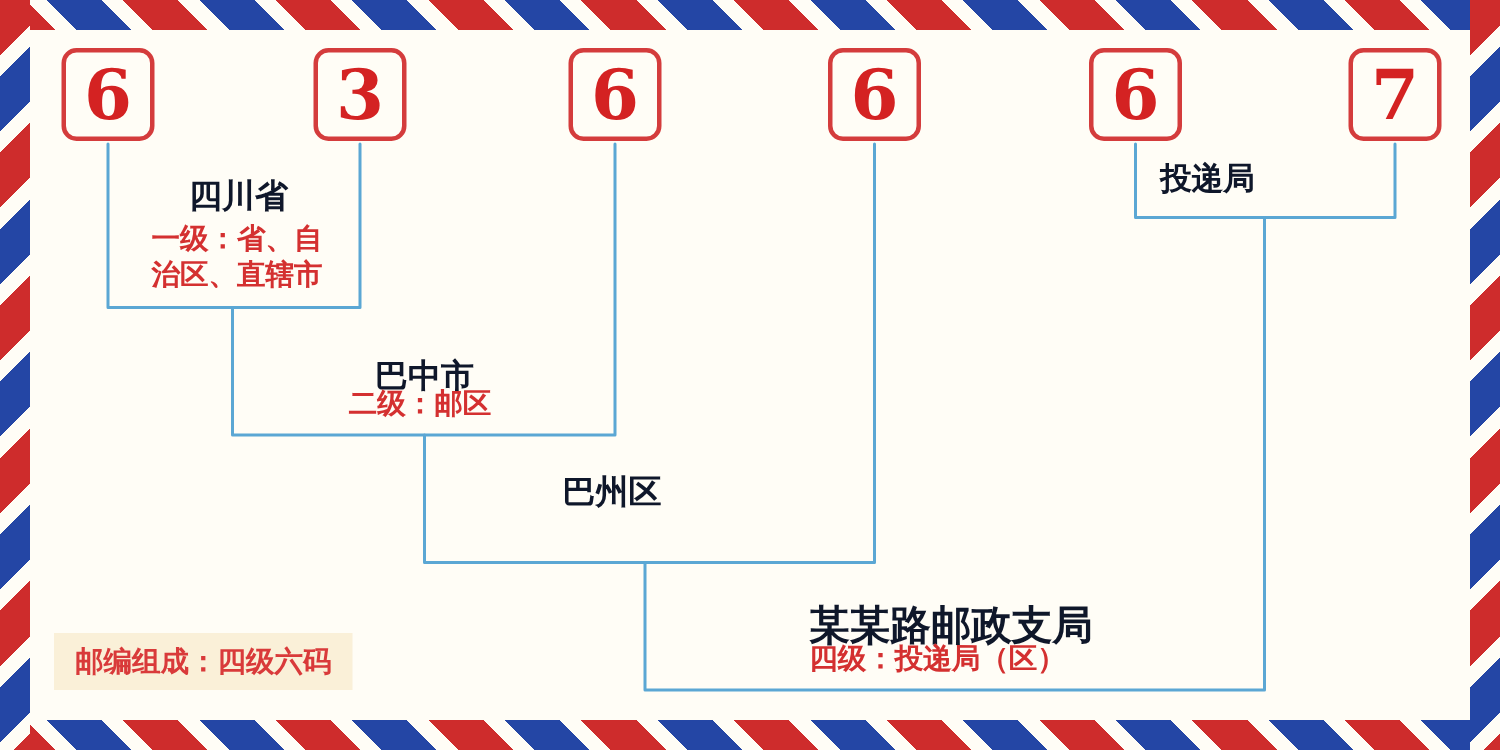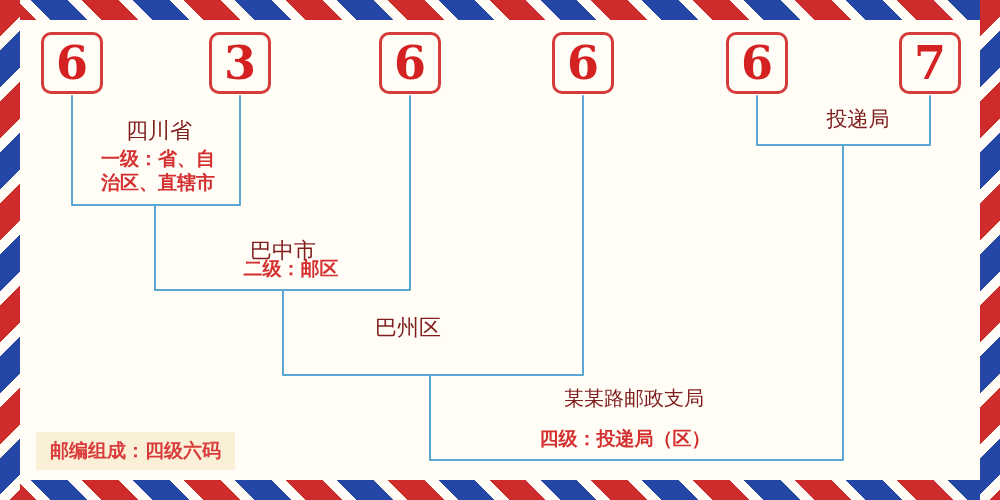--- a/index.html
+++ b/index.html
@@ -67,40 +67,40 @@
     font-family: "DejaVu Serif", serif;
     font-size: 46px;
     font-weight: 700;
     color: #d42222;
     line-height: 1;
   }
 
   .place-name {
     position: absolute;
     transform: translateX(-50%);
-    color: #7f1d1d;
-    font-weight: 400;
+    color: #0f172a;
+    font-weight: 700;
     font-size: 22px;
     white-space: nowrap;
     z-index: 3;
   }
   .level-desc {
     position: absolute;
     transform: translateX(-50%);
     color: #d43030;
     font-weight: 700;
     font-size: 19px;
     white-space: nowrap;
     z-index: 3;
   }
 
   .footer-note {
     position: absolute;
     left: 36px;
-    top: 432px;
+    top: 422px;
     background: #faf0d8;
     color: #d93a3a;
     font-weight: 700;
     font-size: 19px;
     padding: 6px 14px;
     white-space: nowrap;
     z-index: 3;
   }
 </style>
 </head>
@@ -138,24 +138,24 @@
   </div>
   <div class="digit-box" style="left:899px">
     <span class="digit">7</span>
   </div>
 
   <div class="place-name" style="left:159px; top:116px">四川省</div>
   <div class="level-desc" style="left:158px; top:146px">一级：省、自</div>
   <div class="level-desc" style="left:158px; top:170px">治区、直辖市</div>
 
   <div class="place-name" style="left:283px; top:236px">巴中市</div>
-  <div class="level-desc" style="left:291px; top:256px">二级：邮区</div>
+  <div class="level-desc" style="left:280px; top:256px">二级：邮区</div>
 
   <div class="place-name" style="left:408px; top:313px">巴州区</div>
 
-  <div class="place-name" style="left:634px; top:385px; font-size:20px">某某路邮政支局</div>
+  <div class="place-name" style="left:634px; top:399px; font-size:27px">某某路邮政支局</div>
   <div class="level-desc" style="left:625px; top:426px">四级：投递局（区）</div>
 
-  <div class="place-name" style="left:858px; top:105px; font-size:21px">投递局</div>
+  <div class="place-name" style="left:805px; top:105px; font-size:21px">投递局</div>
 
   <div class="footer-note">邮编组成：四级六码</div>
 
 </div>
 
 </body></html>

